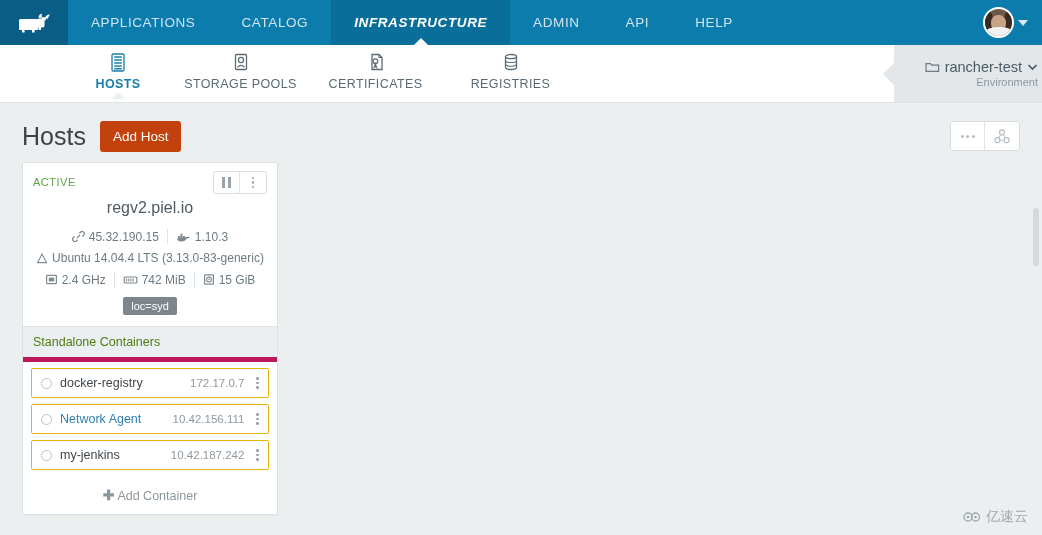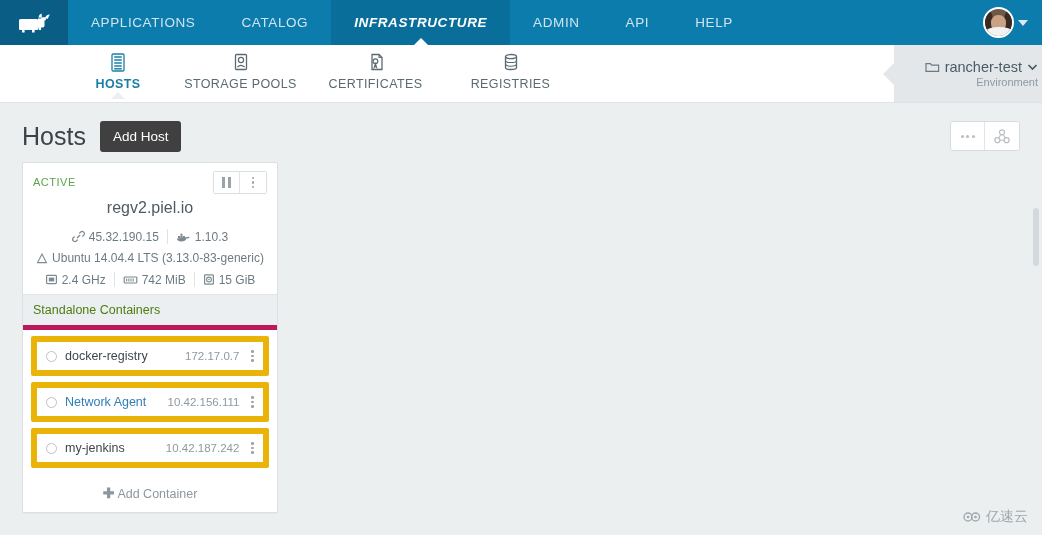--- a/index.html
+++ b/index.html
@@ -198,21 +198,21 @@
     gap: 14px;
     position: relative;
   }
   .page-title {
     font-size: 25px;
     color: #3b4349;
     font-weight: normal;
     margin: 0;
   }
   .btn-primary {
-    background: #404040;
+    background: #c2410c;
     color: #ffffff;
     border: none;
     border-radius: 3px;
     font-size: 13.5px;
     padding: 8px 13px;
     cursor: pointer;
     font-family: inherit;
   }
   .header-actions {
     position: absolute;
@@ -336,21 +336,21 @@
     border-top: 1px solid #e0e4e7;
     border-bottom: 5px solid #be185d;
     padding: 8px 10px;
     font-size: 12.5px;
     color: #4d7c0f;
   }
   .ctr-list { padding: 6px 8px 4px 8px; }
   .ctr-row {
     display: flex;
     align-items: center;
-    border: 6px solid #eab308;
+    border: 1px solid #eab308;
     border-radius: 2px;
     padding: 7px 6px 7px 9px;
     margin-bottom: 6px;
     background: #ffffff;
   }
   .ctr-state {
     width: 11px; height: 11px;
     border-radius: 50%;
     border: 1px solid #b9c3c9;
     background: #ffffff;
@@ -634,20 +634,23 @@
       <div class="stat">
         <svg width="12" height="13" viewBox="0 0 12 13">
           <rect x="1.6" y="1.8" width="8.8" height="9.4" rx="0.8" fill="none" stroke="#7d8a92" stroke-width="1.2"></rect>
           <circle cx="6" cy="6.5" r="2.4" fill="none" stroke="#7d8a92" stroke-width="1.1"></circle>
           <circle cx="6" cy="6.5" r="0.8" fill="#7d8a92"></circle>
         </svg>
         <span>15 GiB</span>
       </div>
     </div>
 
+    <div class="labels-row">
+      <span class="host-label">loc=syd</span>
+    </div>
 
     <div class="section-head">Standalone Containers</div>
 
     <div class="ctr-list">
 
       <div class="ctr-row">
         <span class="ctr-state"></span>
         <span class="ctr-name">docker-registry</span>
         <span class="ctr-ip">172.17.0.7</span>
         <span class="ctr-menu">

